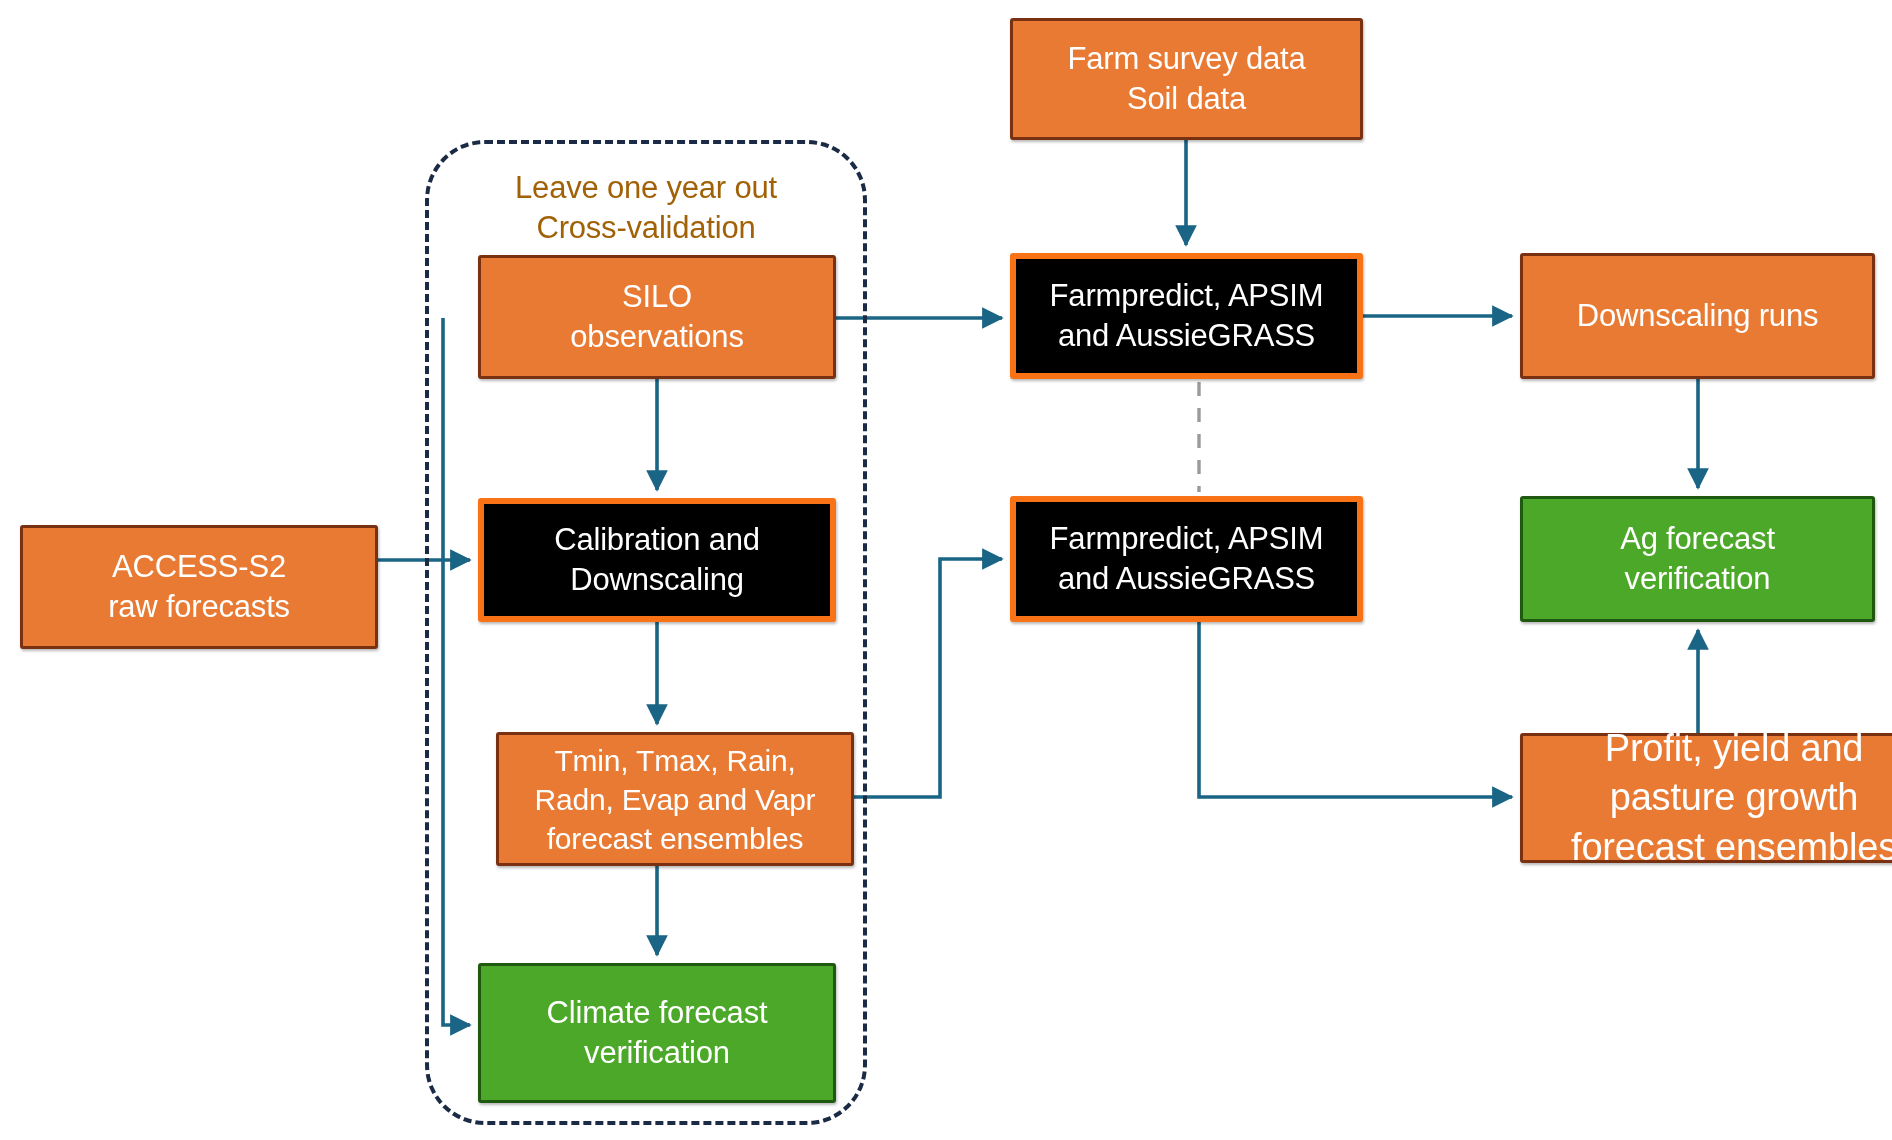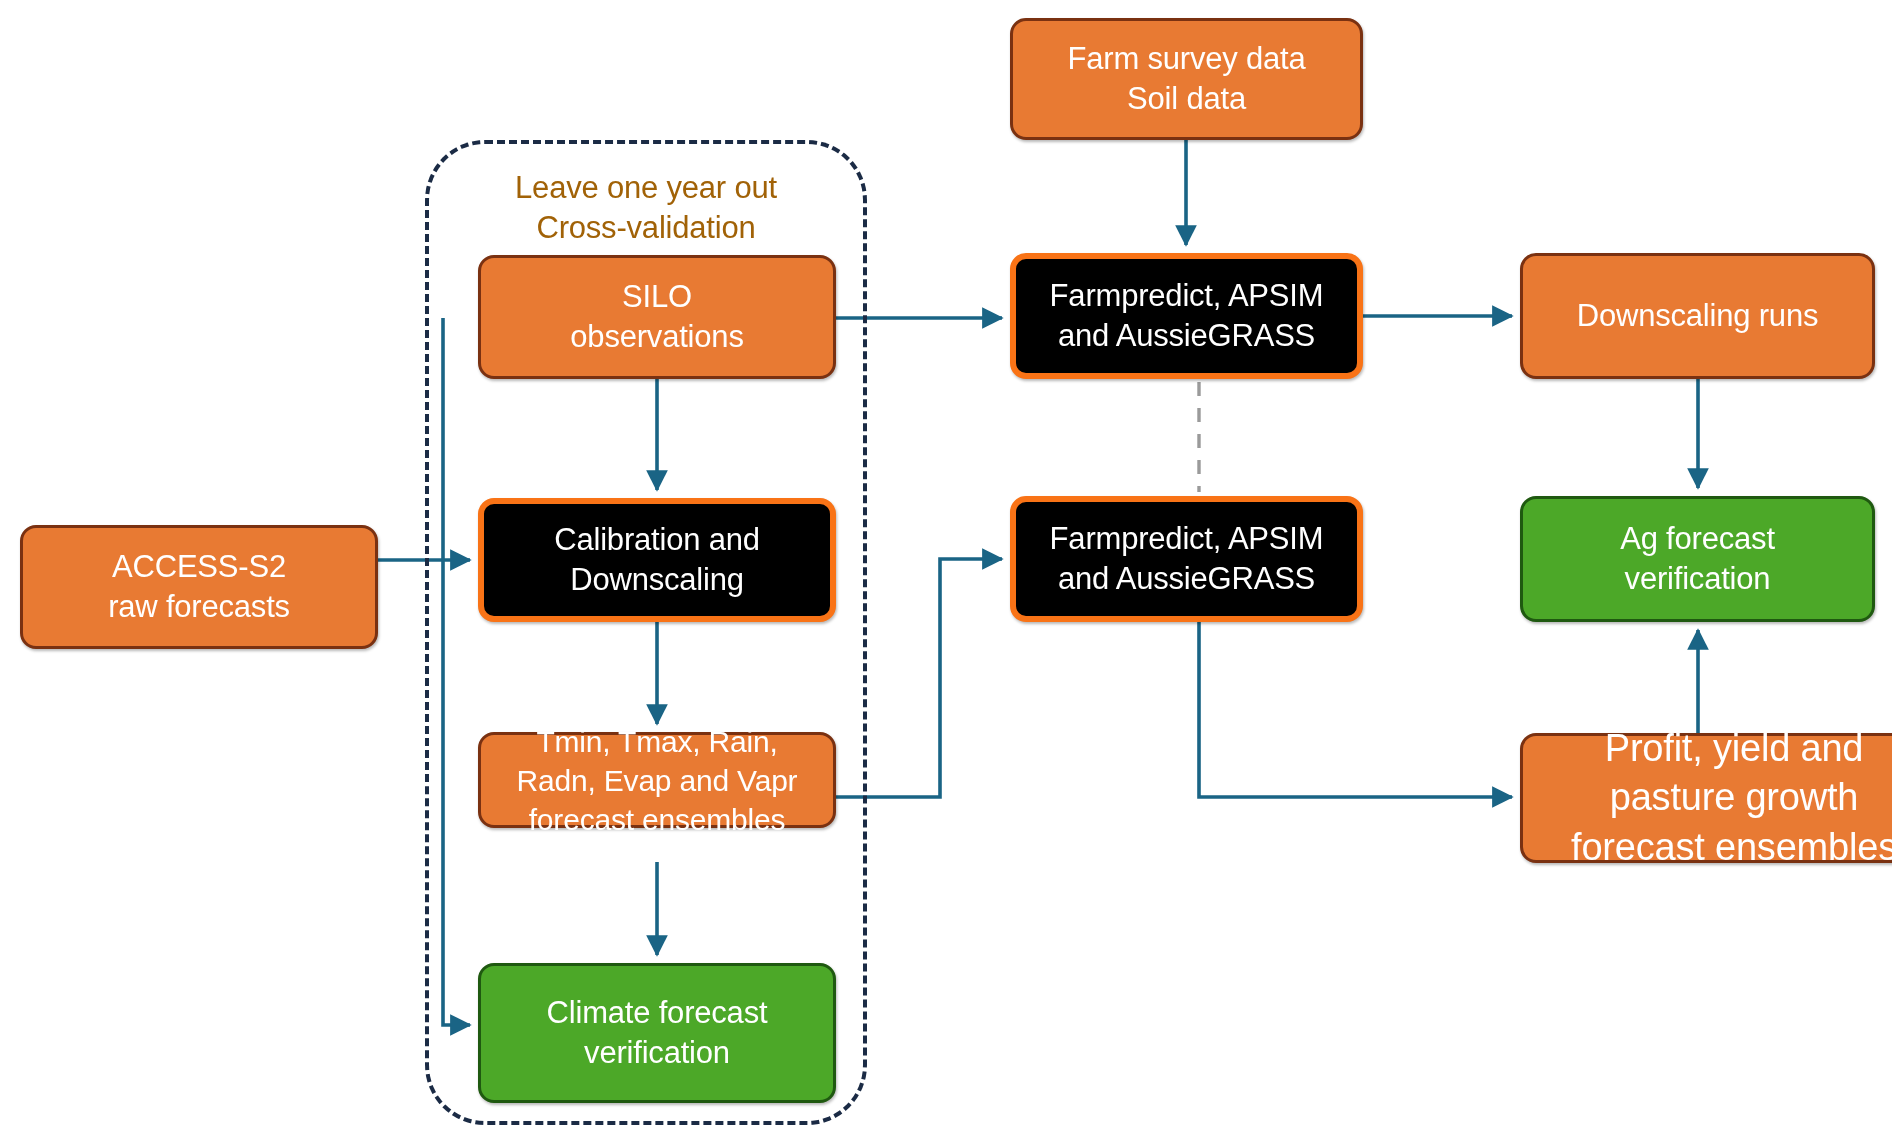--- a/index.html
+++ b/index.html
@@ -22,21 +22,21 @@
   svg.flow {
     position: absolute;
     top: 0; left: 0;
     width: 1892px;
     height: 1140px;
     display: block;
   }
   .node-box {
     position: absolute;
     box-sizing: border-box;
-    border-radius: 16px;
+    border-radius: 3px;
     display: flex;
     align-items: center;
     justify-content: center;
     text-align: center;
     color: #ffffff;
     font-family: "Liberation Sans", sans-serif;
     font-size: 31px;
     line-height: 1.30;
     letter-spacing: -0.2px;
     white-space: pre-line;
@@ -126,21 +126,21 @@
 
   <div class="node-box node-orange" style="left:20px; top:498px; width:358px; height:124px;margin-top:27px;">ACCESS-S2
 raw forecasts</div>
 
   <div class="node-box node-orange" style="left:478px; top:255px; width:358px; height:124px;">SILO
 observations</div>
 
   <div class="node-box node-blue" style="left:478px; top:498px; width:358px; height:124px;">Calibration and
 Downscaling</div>
 
-  <div class="node-box node-orange" style="left:478px; top:732px; width:358px; height:96px; font-size:30px;">Tmin, Tmax, Rain,
+  <div class="node-box node-orange" style="left:496px; top:732px; width:358px; height:134px; font-size:30px;">Tmin, Tmax, Rain,
 Radn, Evap and Vapr
 forecast ensembles</div>
 
   <div class="node-box node-green" style="left:478px; top:963px; width:358px; height:140px;">Climate forecast
 verification</div>
 
   <div class="node-box node-orange" style="left:1010px; top:18px; width:353px; height:122px;">Farm survey data
 Soil data</div>
 
   <div class="node-box node-blue" style="left:1010px; top:253px; width:353px; height:126px;">Farmpredict, APSIM

